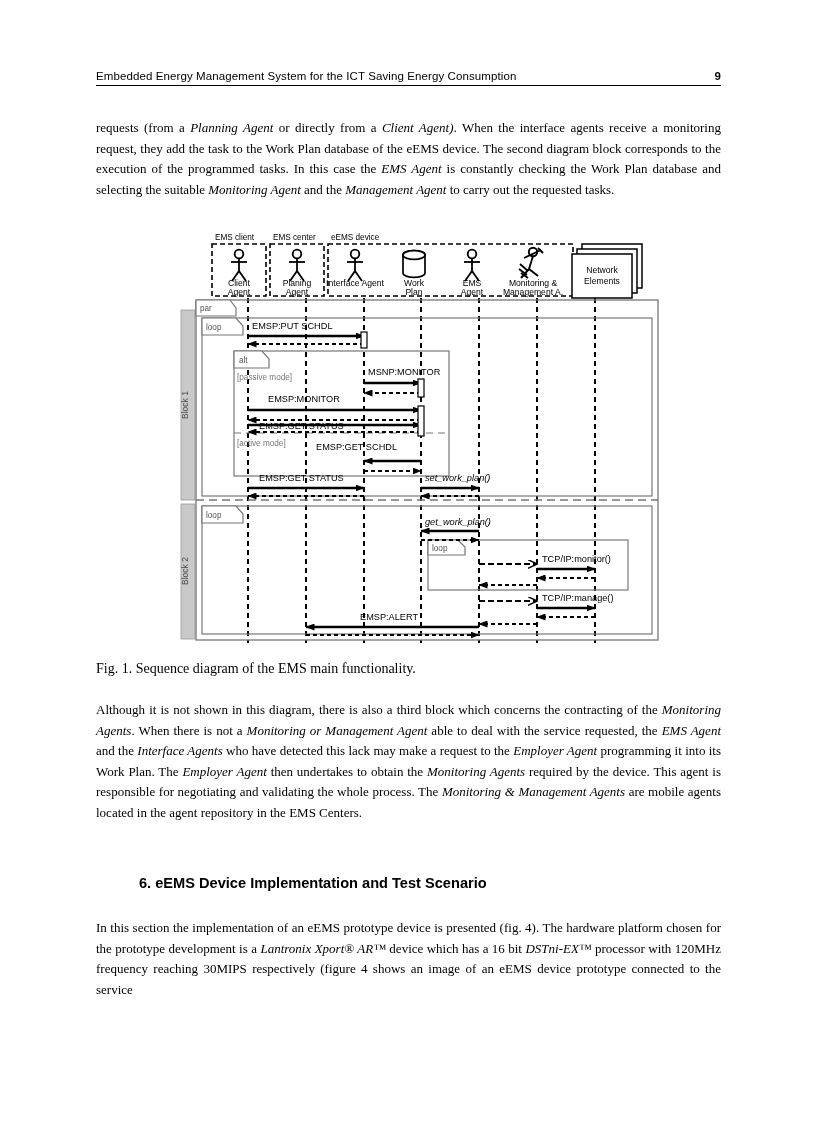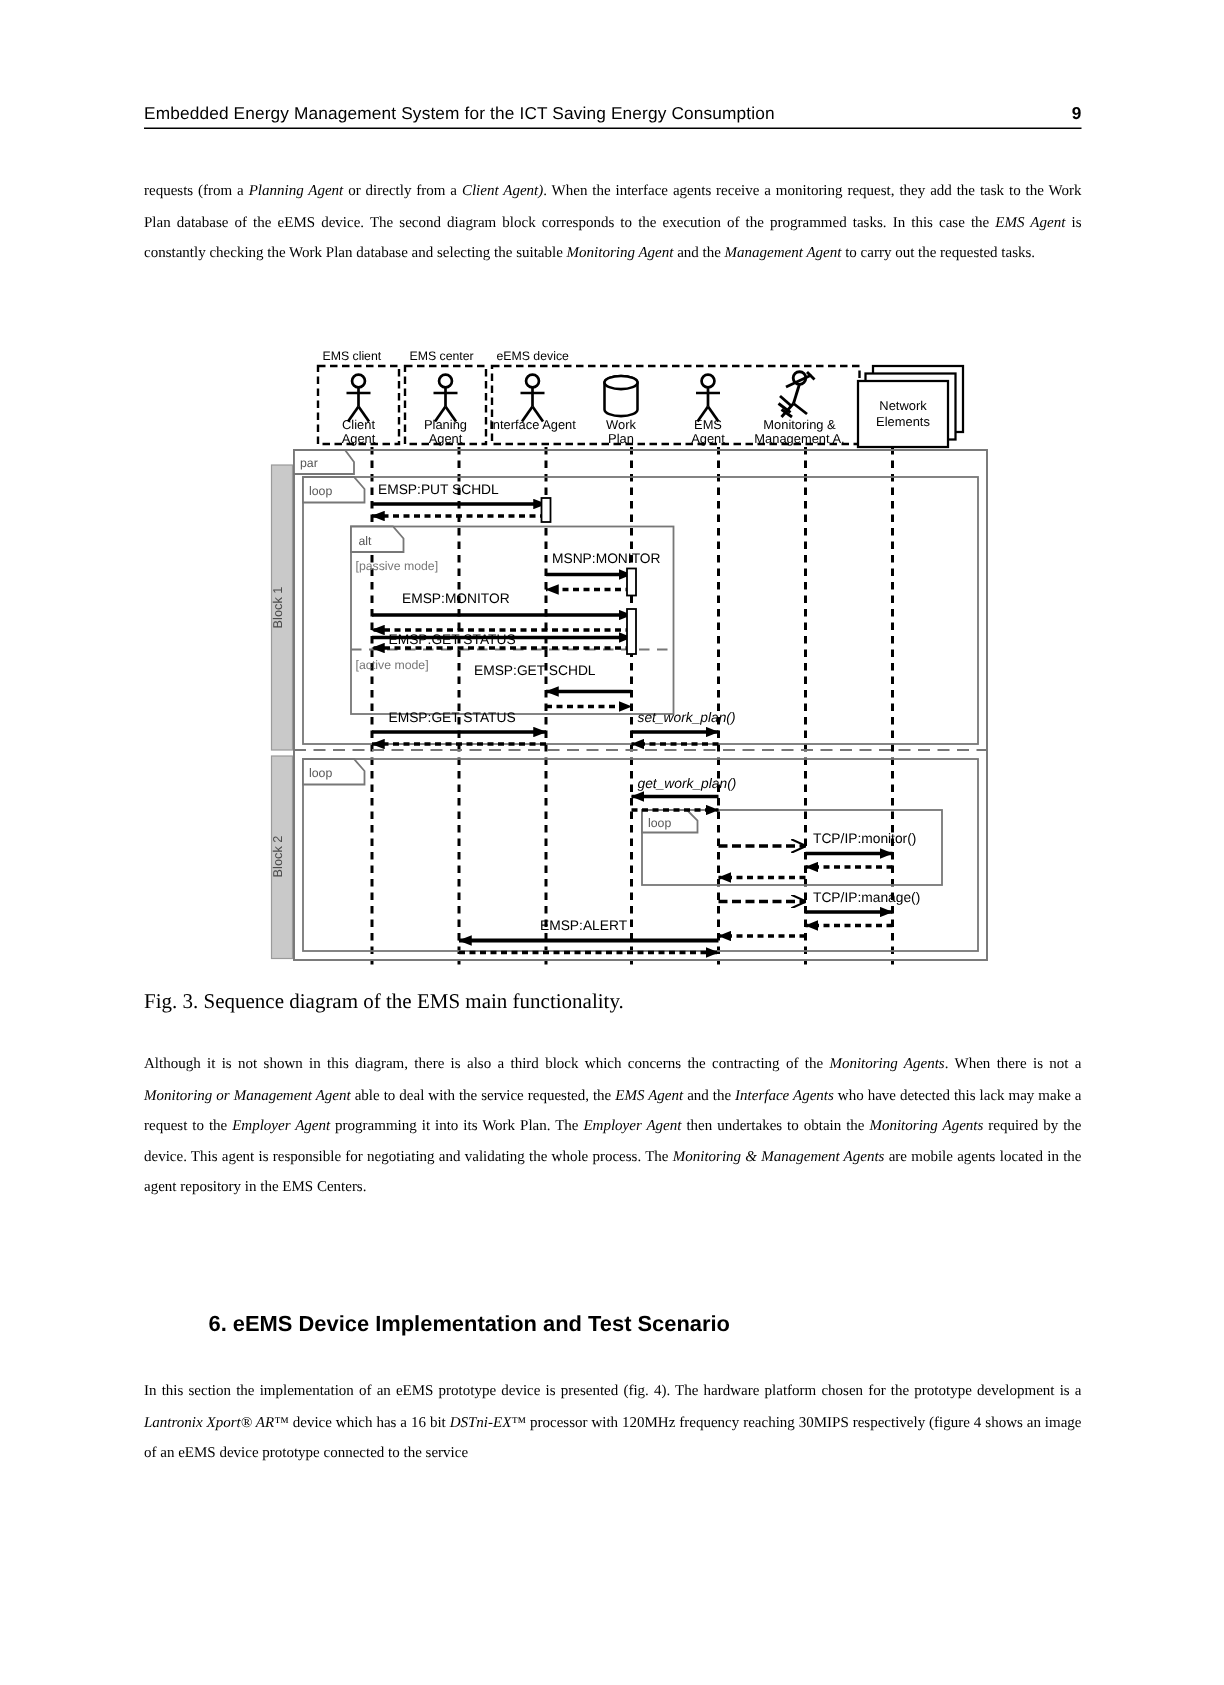--- a/index.html
+++ b/index.html
@@ -26,21 +26,21 @@
     padding-bottom:3px;
     border-bottom:1.6px solid #000;
   }
   .runhead .rh-title{white-space:nowrap;}
   .runhead .rh-page{font-weight:700;font-size:11.5px;}
 
   
   .para{
     position:absolute;
     left:96px;width:625px;
-    font-size:10px;
+    font-size:13px;
     line-height:20.5px;
     text-align:justify;
     text-justify:inter-word;
     font-family:"Liberation Serif", serif;
   }
   .para i{font-style:italic;}
   .caption{
     position:absolute;
     left:96px;width:625px;
     font-size:14px;
@@ -269,21 +269,21 @@
       <line x1="130" y1="407" x2="303" y2="407" stroke="#000" stroke-width="2.2" stroke-dasharray="4,3" marker-end="url(#ahFull)"></line>
 
       <g fill="#fff" stroke="#000" stroke-width="1.2">
         <rect x="185" y="104" width="6" height="16"></rect>
         <rect x="242" y="151" width="6" height="18"></rect>
         <rect x="242" y="178" width="6" height="30"></rect>
       </g>
     </svg>
   </div>
 
-  <div class="caption" style="top:660px;">Fig. 3. Sequence diagram of the EMS main functionality.</div>
+  <div class="caption" style="top:660px;">Fig. 1. Sequence diagram of the EMS main functionality.</div>
 
   <div class="para" style="top:700px;">Although it is not shown in this diagram, there is also a third block which concerns the contracting of the <i>Monitoring Agents</i>. When there is not a <i>Monitoring or Management Agent</i> able to deal with the service requested, the <i>EMS Agent</i> and the <i>Interface Agents</i> who have detected this lack may make a request to the <i>Employer Agent</i> programming it into its Work Plan. The <i>Employer Agent</i> then undertakes to obtain the <i>Monitoring Agents</i> required by the device. This agent is responsible for negotiating and validating the whole process. The <i>Monitoring &amp; Management Agents</i> are mobile agents located in the agent repository in the EMS Centers.</div>
 
   <div class="h2" style="top:875px;">6. eEMS Device Implementation and Test Scenario</div>
 
   <div class="para" style="top:918px;">In this section the implementation of an eEMS prototype device is presented (fig. 4). The hardware platform chosen for the prototype development is a <i>Lantronix Xport® AR™</i> device which has a 16 bit <i>DSTni-EX™</i> processor with 120MHz frequency reaching 30MIPS respectively (figure 4 shows an image of an eEMS device prototype connected to the service</div>
 
 </div>
 
 </body></html>

